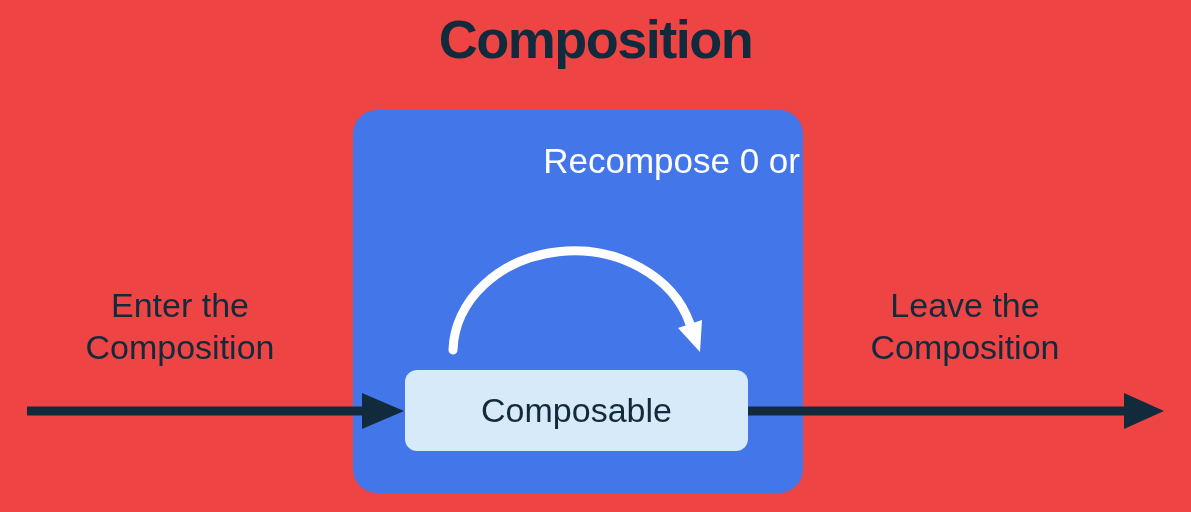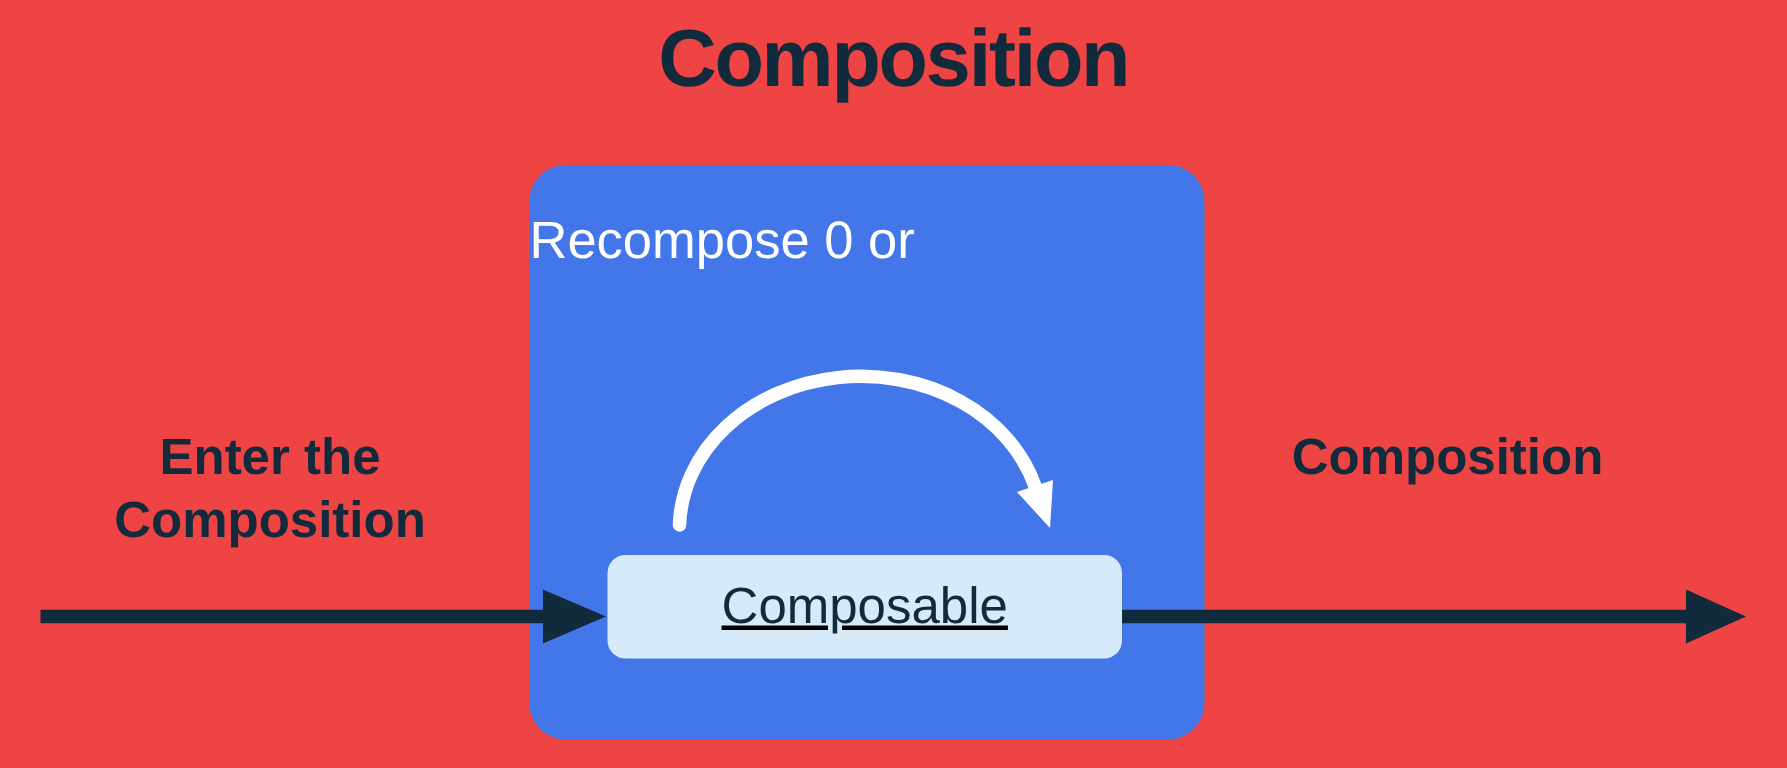--- a/index.html
+++ b/index.html
@@ -15,35 +15,35 @@
     text-align:center;
     font-size:54px;font-weight:700;letter-spacing:-1.5px;
     color:#122B3C;
   }
   .composition-box{
     position:absolute;left:353px;top:110px;width:450px;height:383px;
     background:#4377E9;border-radius:24px;
   }
   .recompose-label{
     position:absolute;left:353px;top:138px;width:447px;
-    text-align:left;color:#ffffff;
+    text-align:right;color:#ffffff;
     font-size:35px;line-height:45px;font-weight:400;
   }
   .composable-box{
-    position:absolute;left:405px;top:370px;width:343px;height:69px;
+    position:absolute;left:405px;top:370px;width:343px;height:81px;
     background:#D7EAFA;border-radius:12px;
-    display:flex;align-items:center;justify-content:center;text-decoration:underline;
+    display:flex;align-items:center;justify-content:center;
   }
   .composable-box .label{
     font-size:34px;color:#122B3C;font-weight:400;
   }
   .side-label{
     position:absolute;top:284px;
     text-align:center;color:#122B3C;
-    font-size:34px;line-height:42px;font-weight:700;
+    font-size:34px;line-height:42px;font-weight:400;
   }
   .side-label.left{left:30px;width:300px;}
   .side-label.right{left:820px;width:290px;}
   svg.overlay{
     position:absolute;left:0;top:0;width:1191px;height:512px;
     pointer-events:none;
   }
 </style>
 </head>
 <body>
@@ -79,16 +79,17 @@
   <div class="recompose-label">
     <div>Recompose 0 or</div>
   </div>
 
   <div class="side-label left">
     <div>Enter the</div>
     <div>Composition</div>
   </div>
 
   <div class="side-label right">
+    <div>Leave the</div>
     <div>Composition</div>
   </div>
 
 </div>
 
 </body></html>

